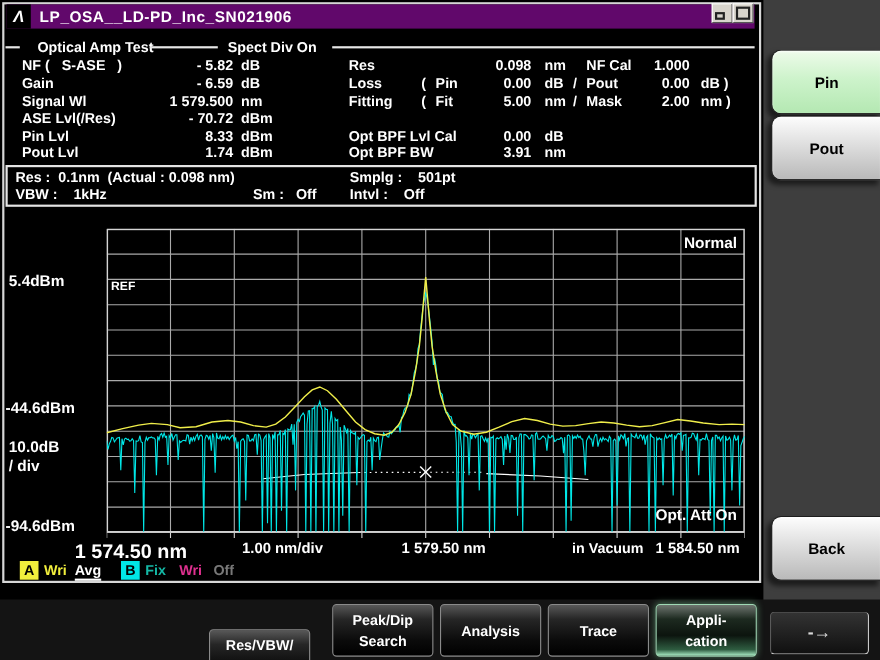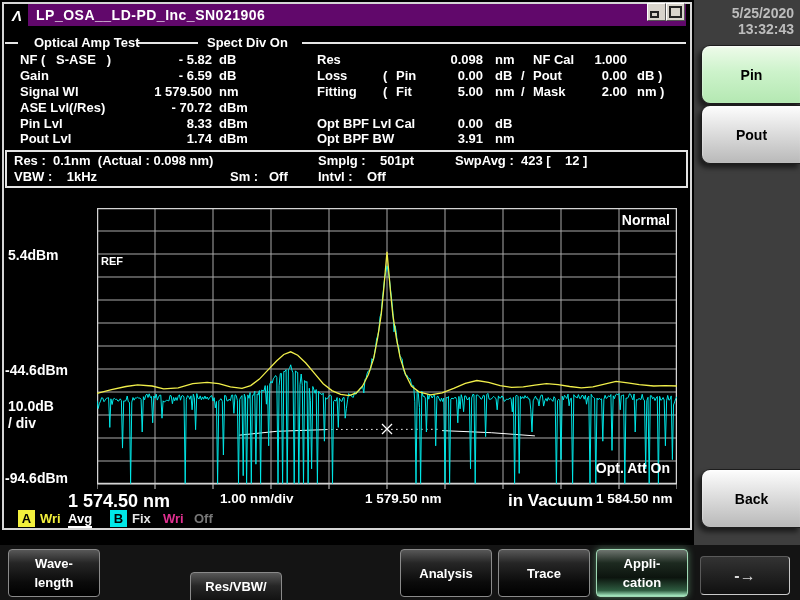--- a/index.html
+++ b/index.html
@@ -45,24 +45,20 @@
   .menu-btn.arrow{top:556px;height:37px;width:88px;border:1px solid #5a5a5a;border-bottom-color:#c9c9c9;border-right-color:#c9c9c9;
             background:linear-gradient(180deg,#333 0%,#101010 100%);color:#d9d9d9;font-size:16px;}
   .u{border-bottom:2px solid #fff;padding-bottom:0px;}
 </style>
 </head>
 <body>
 
 <div class="stage">
 
   <div class="right-panel"></div>
-  <div class="clock">
-    <div>5/25/2020</div>
-    <div>13:32:43</div>
-  </div>
 
   <div class="bottom-bar"></div>
 
   <div class="screen-frame"></div>
 
   <div class="title-bar">
     <div class="logo">Λ</div>
     <div class="win-title">LP_OSA__LD-PD_Inc_SN021906</div>
   </div>
   <div class="win-btn" style="left:647px;">
@@ -132,21 +128,20 @@
   <span class="t tr" style="left:420px;top:116px;width:63px;">0.00</span>
   <span class="t" style="left:495px;top:116px;">dB</span>
 
   <span class="t" style="left:317px;top:131px;">Opt BPF BW</span>
   <span class="t tr" style="left:420px;top:131px;width:63px;">3.91</span>
   <span class="t" style="left:495px;top:131px;">nm</span>
 
   <div class="settings-box"></div>
   <span class="t" style="left:14px;top:153px;">Res :  0.1nm  (Actual : 0.098 nm)</span>
   <span class="t" style="left:318px;top:153px;">Smplg :    501pt</span>
-  <span class="t" style="left:455px;top:153px;">SwpAvg :  423 [    12 ]</span>
   <span class="t" style="left:14px;top:169px;">VBW :    1kHz</span>
   <span class="t" style="left:230px;top:169px;">Sm :   Off</span>
   <span class="t" style="left:318px;top:169px;">Intvl :    Off</span>
 
   <svg id="chart" viewBox="0 0 580 282">
       <line x1="0" y1="0" x2="0" y2="276" stroke="#aaaaaa" stroke-width="1"></line>
       <line x1="0" y1="276" x2="0" y2="281" stroke="#d4d4d4" stroke-width="1"></line>
       <line x1="58" y1="0" x2="58" y2="276" stroke="#aaaaaa" stroke-width="1"></line>
       <line x1="58" y1="276" x2="58" y2="281" stroke="#d4d4d4" stroke-width="1"></line>
       <line x1="116" y1="0" x2="116" y2="276" stroke="#aaaaaa" stroke-width="1"></line>
@@ -195,43 +190,43 @@
 
   <span class="axis-lab" style="left:8px;top:247px;">5.4dBm</span>
   <span class="axis-lab" style="left:5px;top:362px;">-44.6dBm</span>
   <span class="axis-lab" style="left:8px;top:398px;">10.0dB</span>
   <span class="axis-lab" style="left:8px;top:415px;">/ div</span>
   <span class="axis-lab" style="left:5px;top:470px;">-94.6dBm</span>
 
   <span class="axis-lab" style="left:68px;top:491px;font-size:18px;">1 574.50 nm</span>
   <span class="axis-lab" style="left:220px;top:491px;font-size:13.5px;">1.00 nm/div</span>
   <span class="axis-lab" style="left:365px;top:491px;font-size:13.5px;">1 579.50 nm</span>
-  <span class="axis-lab" style="left:508px;top:491px;font-size:17px;">in Vacuum</span>
+  <span class="axis-lab" style="left:520px;top:491px;font-size:13px;">in Vacuum</span>
   <span class="axis-lab" style="left:596px;top:491px;font-size:13.5px;">1 584.50 nm</span>
 
   <div class="legend-box" style="left:18px;background:#f2ef3c;">A</div>
   <span class="t" style="left:40px;top:511px;color:#f2ef3c;">Wri</span>
   <span class="t u" style="left:68px;top:511px;color:#fff;">Avg</span>
   <div class="legend-box" style="left:110px;background:#00e7e7;">B</div>
-  <span class="t" style="left:132px;top:511px;color:#e5e5e5;">Fix</span>
+  <span class="t" style="left:132px;top:511px;color:#14b8a6;">Fix</span>
   <span class="t" style="left:163px;top:511px;color:#e03090;">Wri</span>
   <span class="t" style="left:194px;top:511px;color:#787878;">Off</span>
 
   <div class="side-btn green" style="top:45px;">Pin</div>
   <div class="side-btn gray" style="top:105px;">Pout</div>
   <div class="side-btn gray" style="top:469px;">Back</div>
 
-  <div class="menu-btn" style="left:8px;">
-    <span style="display:block;">Wave-</span>
-    <span style="display:block;">length</span>
-  </div>
   <div class="menu-btn" style="left:190px;margin-top:23px;">
     <span style="display:block;">Res/VBW/</span>
     <span style="display:block;">Avg</span>
   </div>
+  <div class="menu-btn" style="left:302px;">
+    <span style="display:block;">Peak/Dip</span>
+    <span style="display:block;">Search</span>
+  </div>
   <div class="menu-btn" style="left:400px;">
     <span style="display:block;">Analysis</span>
     <span style="display:block;"></span>
   </div>
   <div class="menu-btn" style="left:498px;">
     <span style="display:block;">Trace</span>
     <span style="display:block;"></span>
   </div>
   <div class="menu-btn active" style="left:596px;">
     <span style="display:block;">Appli-</span>

